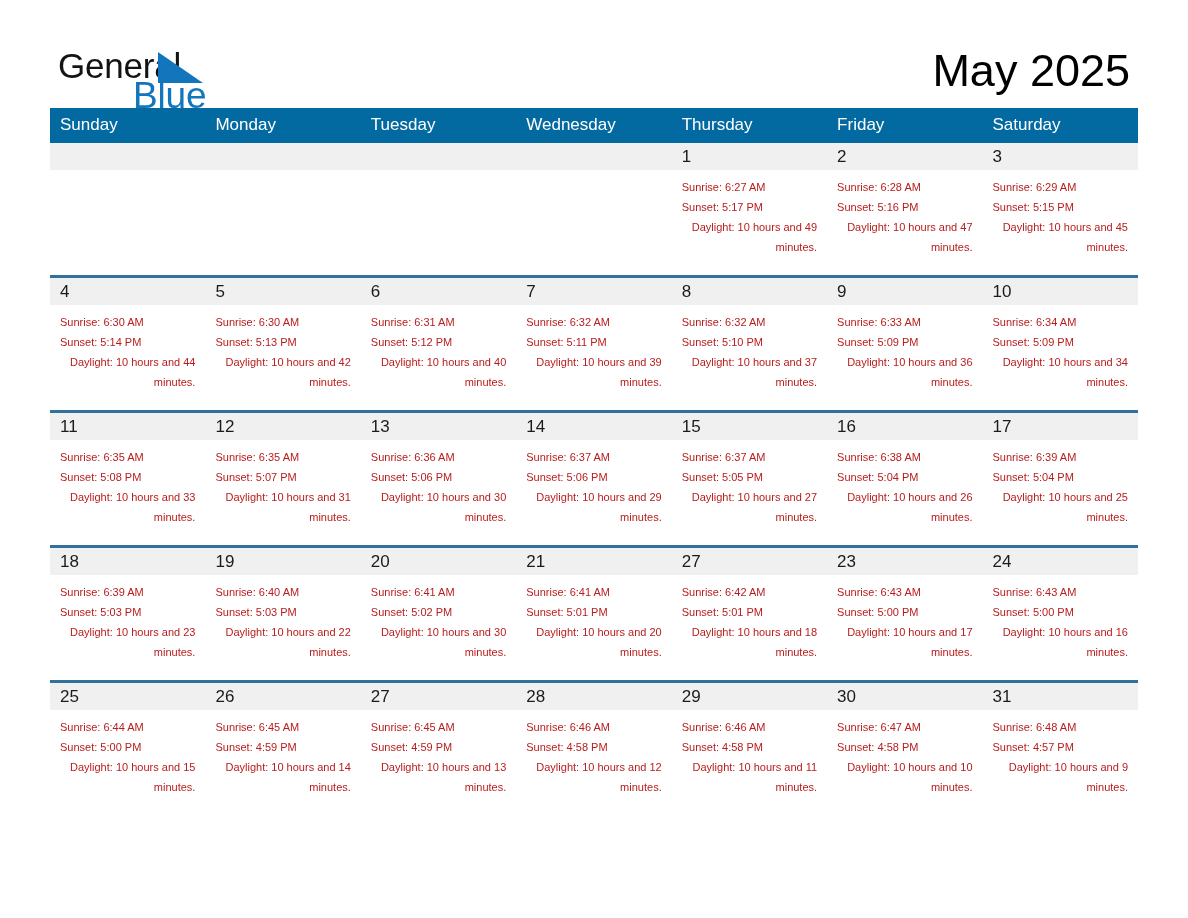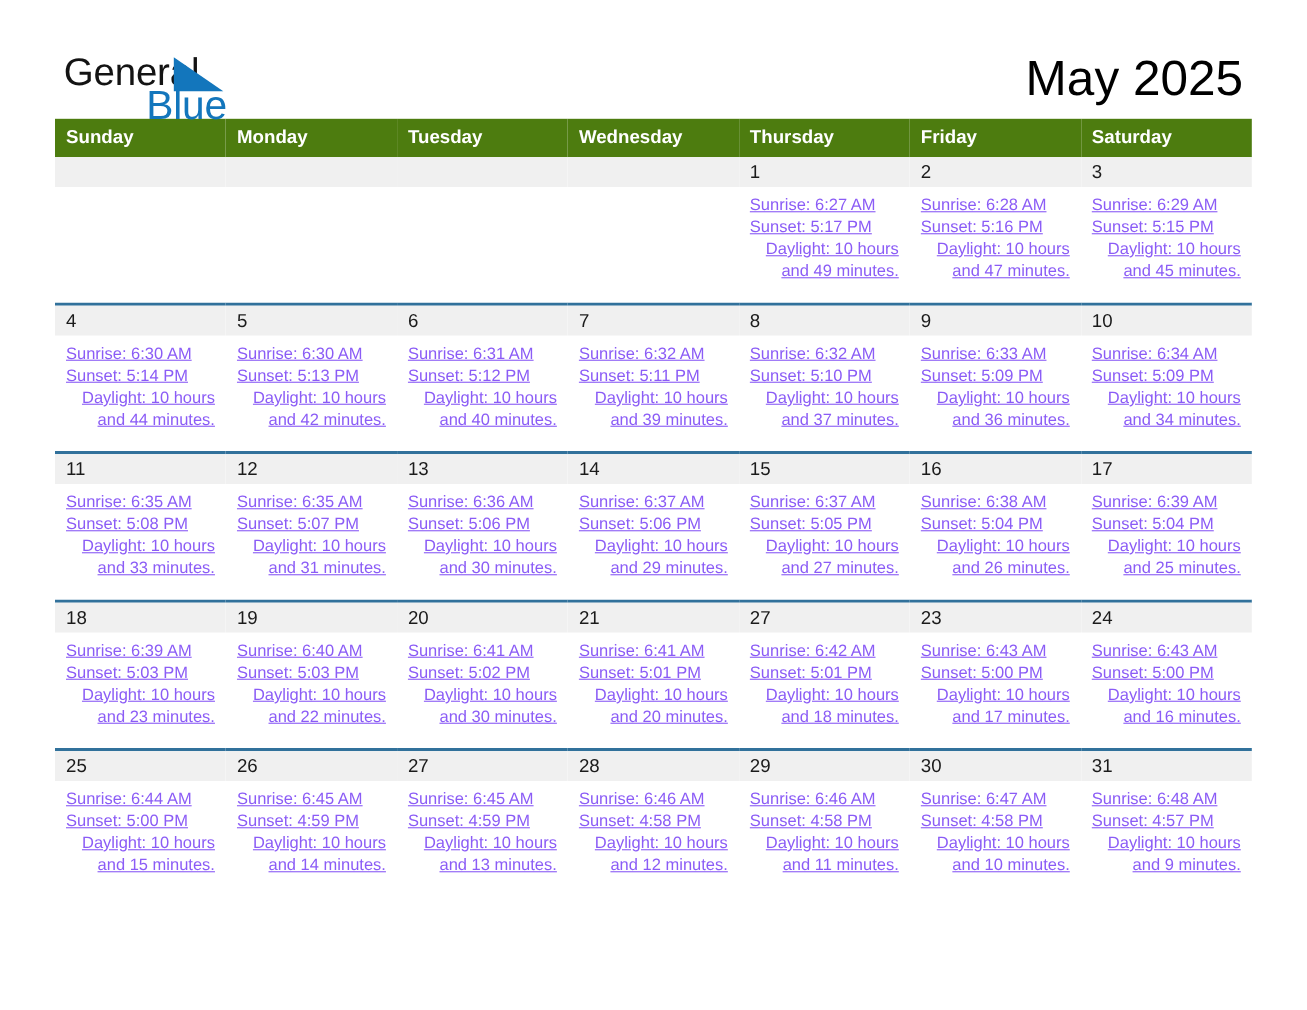--- a/index.html
+++ b/index.html
@@ -90,24 +90,24 @@
   }
 
   
   .calendar {
     width: 1088px;
     border-collapse: collapse;
     table-layout: fixed;
   }
 
   .weekday-row th {
-    background: #4d7c0f;
+    background: #0369a1;
     color: #ffffff;
     font-size: 17px;
-    font-weight: 700;
+    font-weight: 400;
     text-align: left;
     padding: 7px 0 8px 10px;
     height: 20px;
     border: none;
   }
 
   .week-row td {
     vertical-align: top;
     padding: 0;
     border: none;
@@ -136,24 +136,23 @@
     font-size: 17px;
     color: #1b1b1b;
     box-sizing: border-box;
   }
   .daynum.empty {
     color: transparent;
   }
 
   .details {
     padding: 7px 10px 0 10px;
-    font-size: 15px;
+    font-size: 11px;
     line-height: 20px;
-    color: #8b5cf6;
-    text-decoration: underline;
+    color: #b91c1c;
   }
   .details div {
     white-space: nowrap;
   }
   .details .daylight-wrap {
     white-space: normal;
     text-align: right;
   }
 </style>
 </head>

